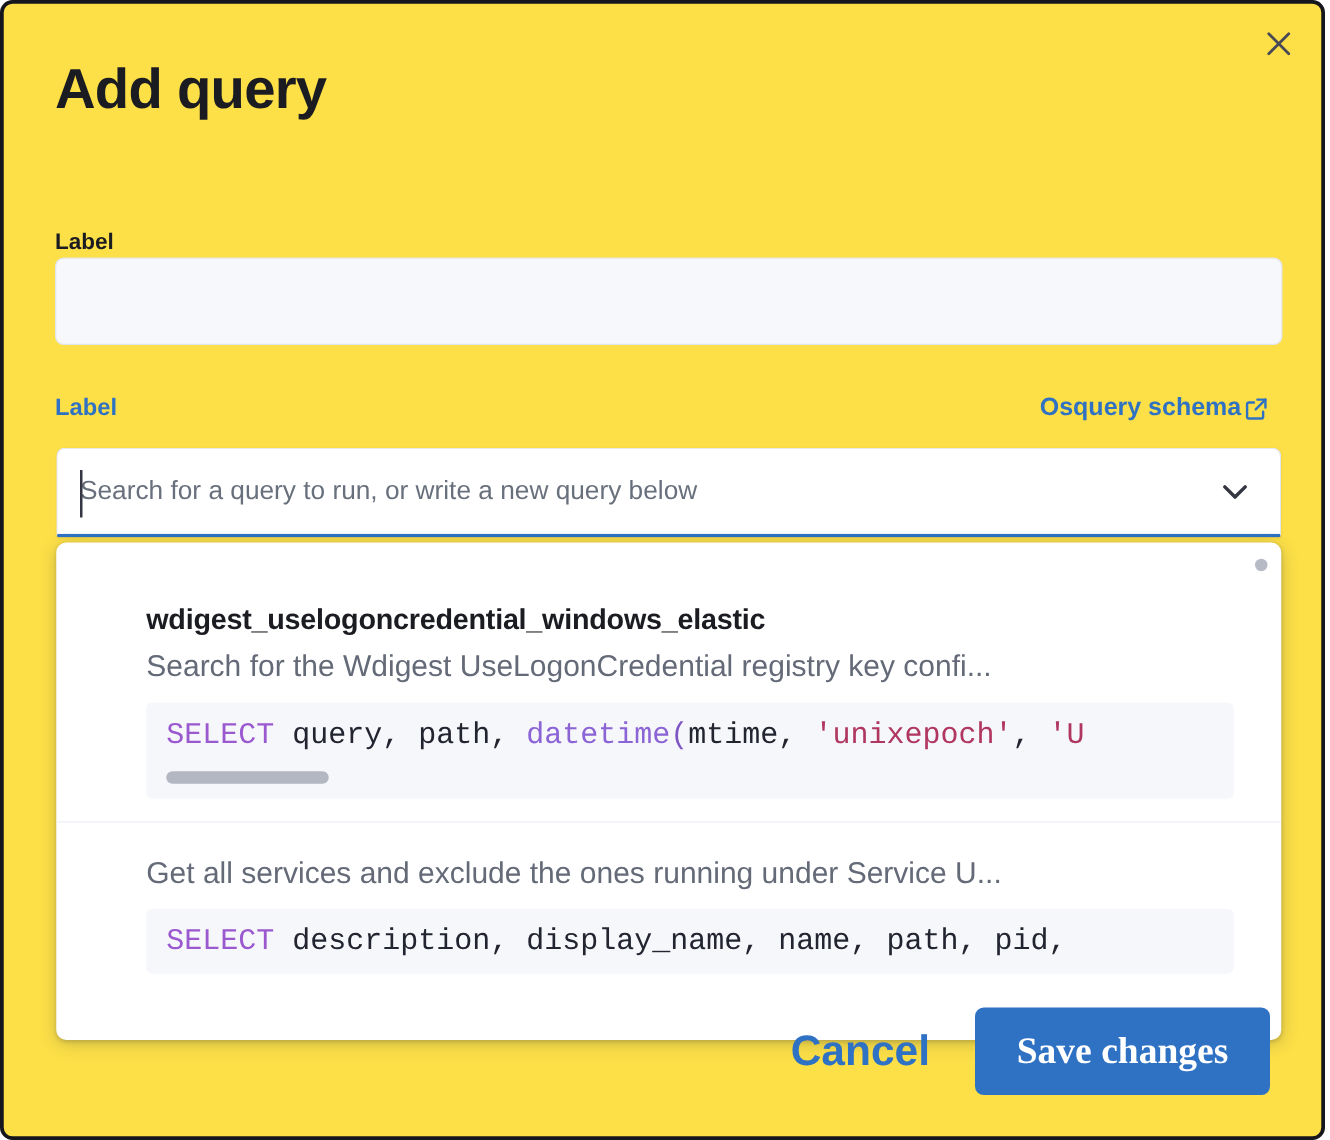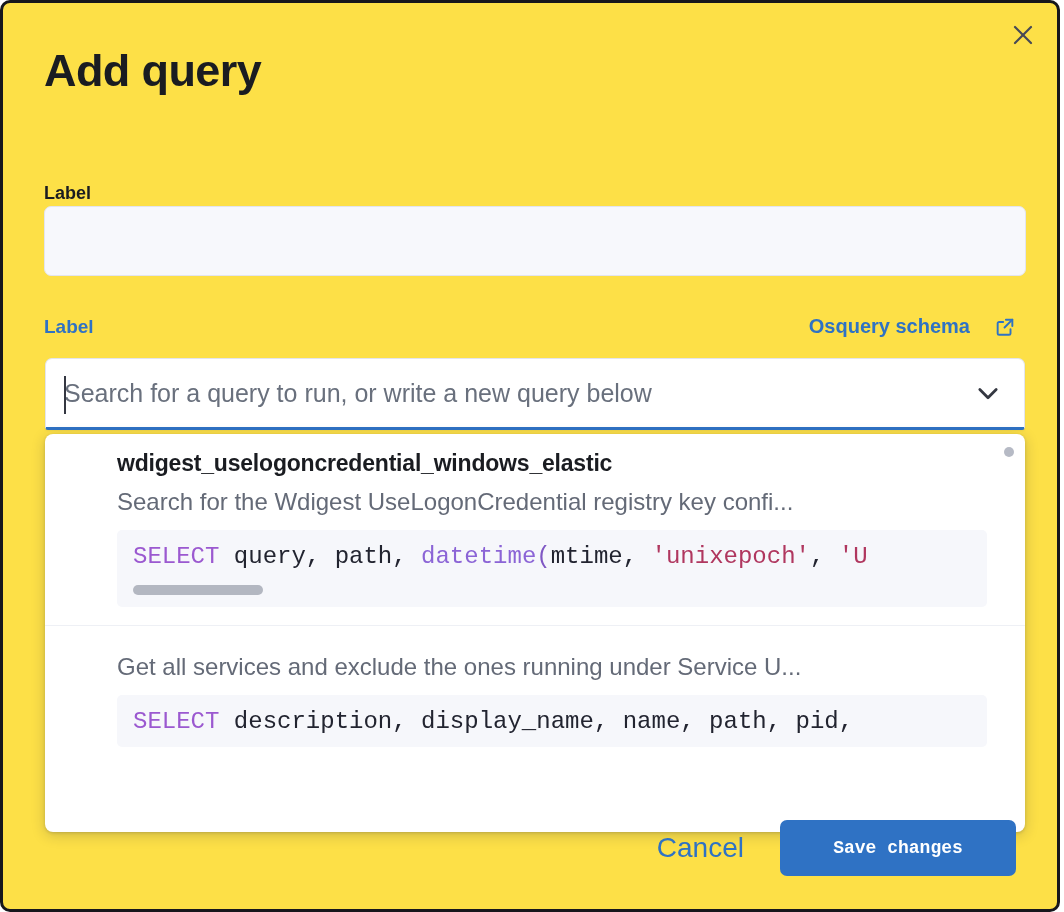--- a/index.html
+++ b/index.html
@@ -90,21 +90,21 @@
     font-size: 19px;
     font-weight: 700;
     color: #2f72c4;
   }
   .schema-link {
     position: absolute;
     right: 41px;
     top: 312px;
     display: flex;
     align-items: center;
-    gap: 24px;
+    gap: 1px;
     font-size: 20px;
     font-weight: 700;
     color: #2f72c4;
     text-decoration: none;
     cursor: pointer;
   }
   .schema-link svg { display: block; }
 
   
   .combo {
@@ -130,21 +130,21 @@
     width: 2px;
     height: 38px;
     background: #343741;
   }
   .combo-input {
     flex: 1;
     border: none;
     outline: none;
     background: transparent;
     font-family: "Liberation Sans", sans-serif;
-    font-size: 25px;
+    font-size: 21px;
     color: #343741;
     padding: 0;
   }
   .combo-input::placeholder { color: #69707d; opacity: 1; }
   .combo-arrow {
     width: 44px;
     height: 44px;
     display: flex;
     align-items: center;
     justify-content: center;
@@ -180,20 +180,21 @@
     box-sizing: border-box;
     cursor: pointer;
   }
   .dd-option + .dd-option { border-top: 1px solid #eef0f5; }
   .dd-title {
     font-size: 23px;
     font-weight: 700;
     color: #1a1c21;
     letter-spacing: -0.2px;
     white-space: nowrap;
+    margin-top: 32px;
   }
   .dd-desc {
     margin-top: 11px;
     font-size: 24px;
     color: #646a77;
     white-space: nowrap;
     overflow: hidden;
   }
   .dd-code {
     margin-top: 14px;
@@ -225,31 +226,31 @@
   .footer {
     position: absolute;
     right: 41px;
     bottom: 33px;
     display: flex;
     align-items: center;
     gap: 26px;
   }
   .btn-cancel {
     font-family: "Liberation Sans", sans-serif;
-    font-size: 28px;
-    font-weight: 400;
+    font-size: 34px;
+    font-weight: 700;
     color: #2f72c4;
     background: transparent;
     border: none;
     cursor: pointer;
     padding: 6px 10px;
   }
   .btn-save {
-    font-family: Liberation Mono, monospace;
-    font-size: 18px;
+    font-family: Liberation Serif, serif;
+    font-size: 30px;
     font-weight: 600;
     color: #ffffff;
     background: #2f72c4;
     border: none;
     border-radius: 7px;
     cursor: pointer;
     padding: 18px 32px;
     min-width: 236px;
   }
 </style>

